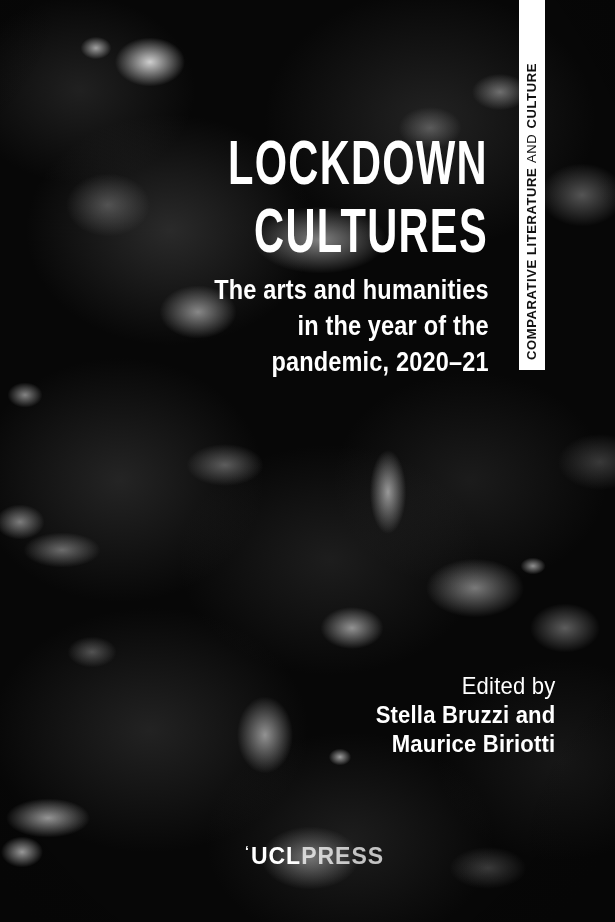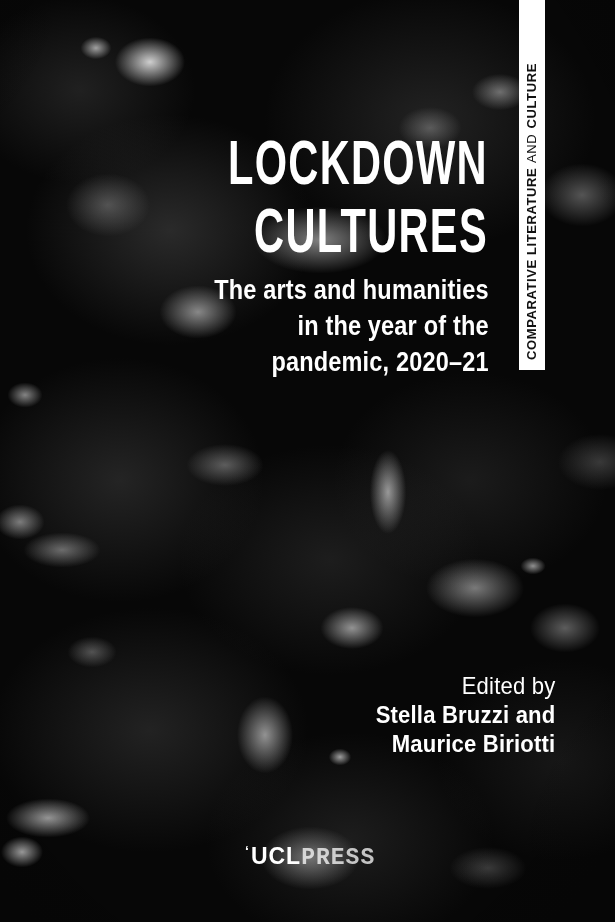--- a/index.html
+++ b/index.html
@@ -105,21 +105,21 @@
   
   .publisher{
     position:absolute;left:245px;top:843px;
     color:#ffffff;font-size:23px;font-weight:700;
     letter-spacing:1px;white-space:nowrap;
   }
   .publisher .mark{
     display:inline-block;font-size:14px;
     position:relative;top:-8px;margin-right:1px;
   }
-  .publisher .press{color:rgba(255,255,255,.74);font-family:Liberation Mono, monospace;}
+  .publisher .press{color:rgba(255,255,255,.74);}
 </style>
 </head>
 <body>
 
 <div class="cover">
 
   <div class="bg"></div>
 
   <div class="series-strip">
     <span class="series-strip-inner"><span>COMPARATIVE LITERATURE</span><span class="conj">AND</span><span>CULTURE</span></span>

